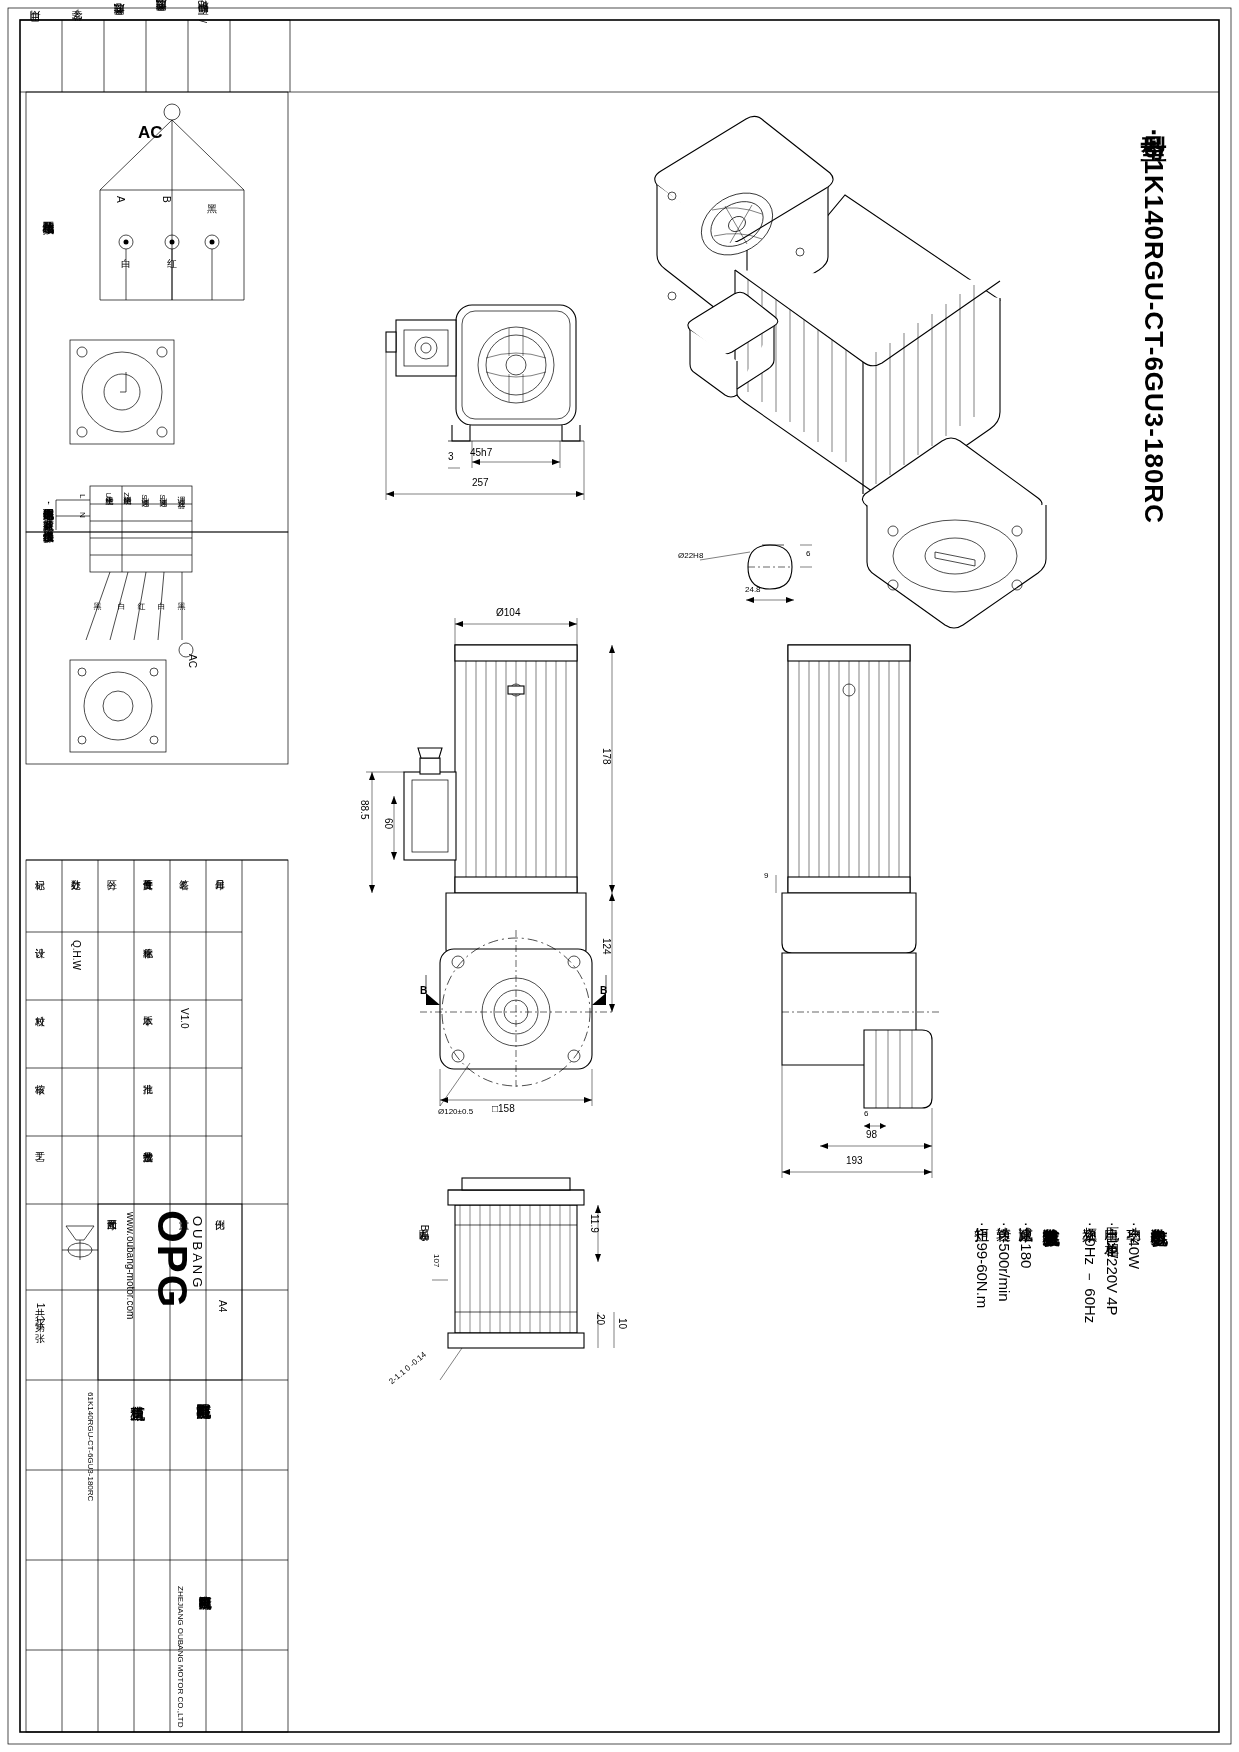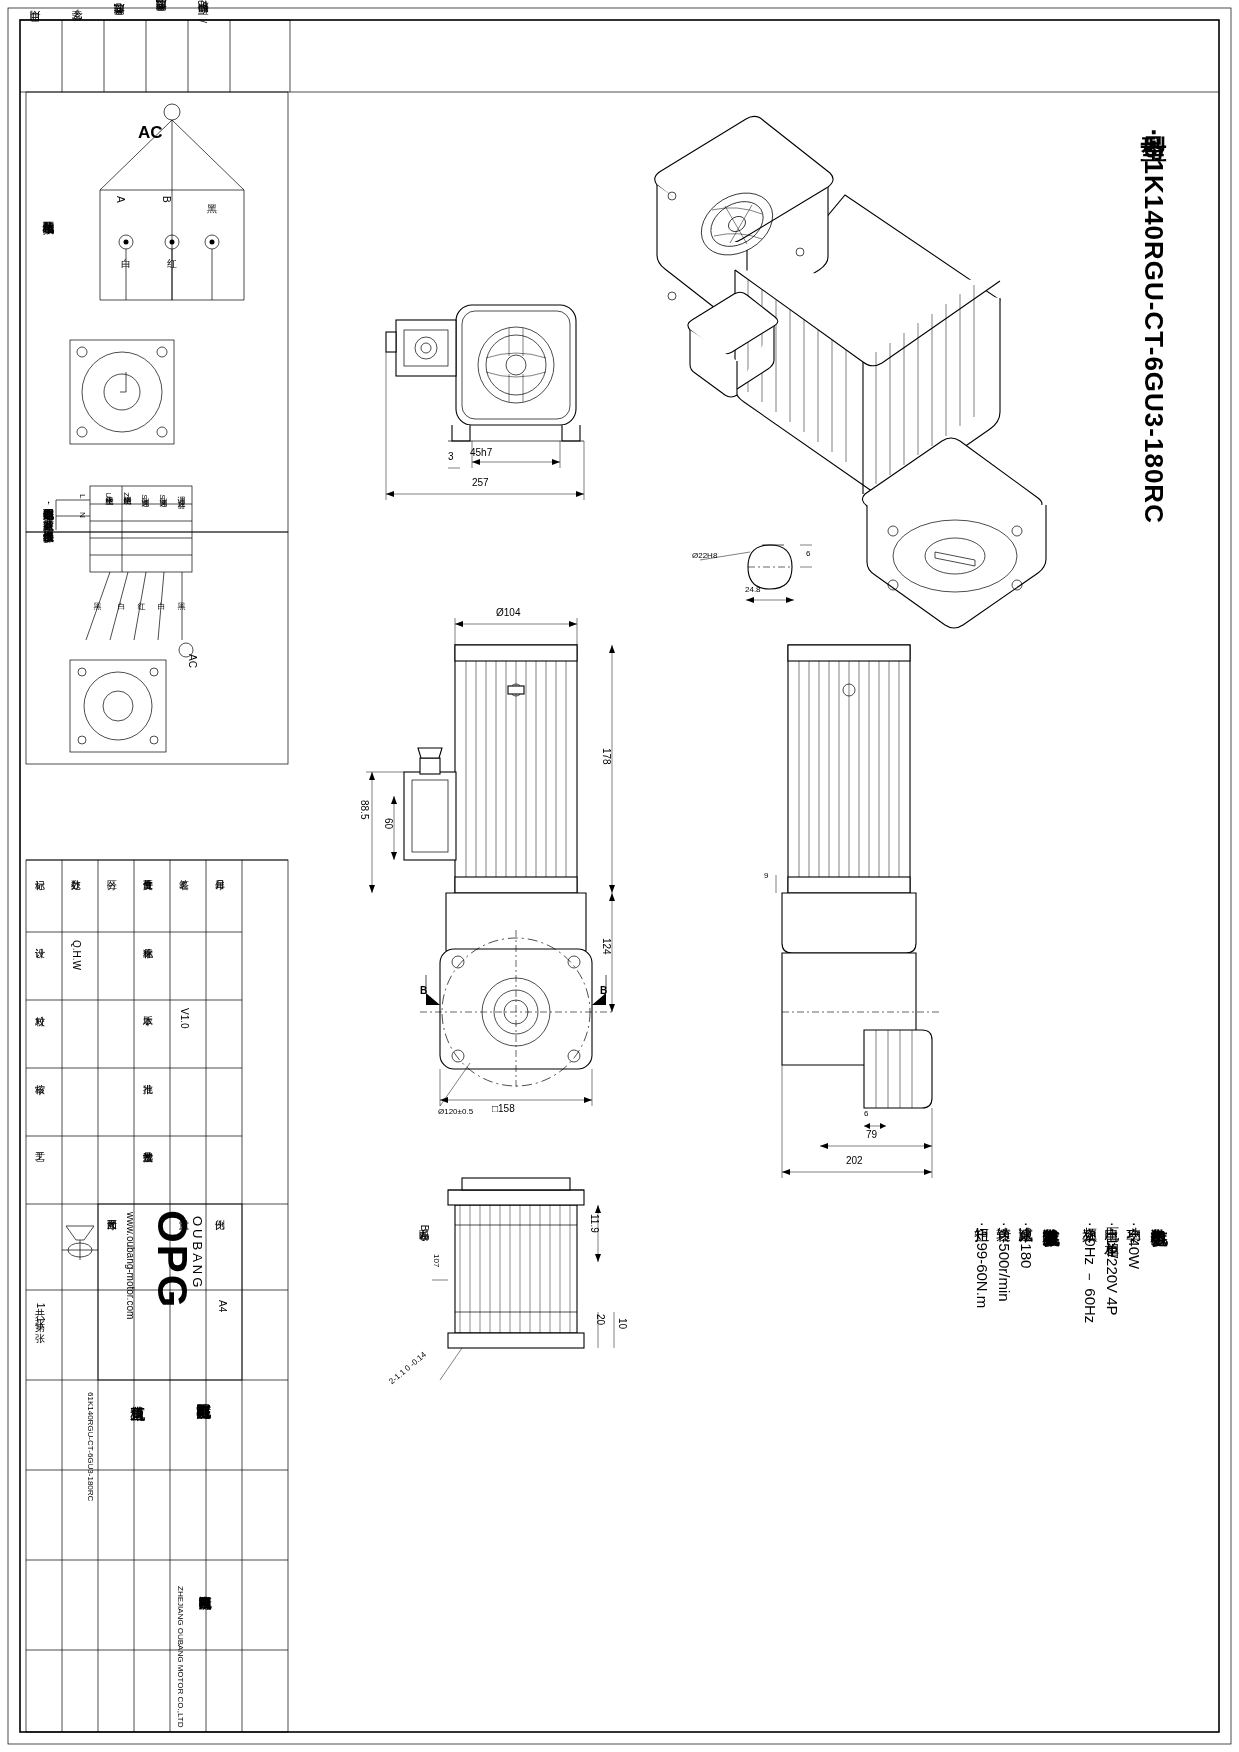--- a/index.html
+++ b/index.html
@@ -155,21 +155,21 @@
 
     <line x1="700" y1="560" x2="750" y2="552" class="thinner"></line>
 
     <line x1="800" y1="545" x2="812" y2="545" class="thinner"></line>
     <line x1="800" y1="567" x2="812" y2="567" class="thinner"></line>
 
     <line x1="746" y1="600" x2="794" y2="600" class="thinner"></line>
     <path d="M746 600 l8 -3 l0 6 z" fill="#000"></path>
     <path d="M794 600 l-8 -3 l0 6 z" fill="#000"></path>
   </svg>
-  <div class="txt xs" style="left:692px;top:552px;">Ø22H8</div>
+  <div class="txt xs" style="left:678px;top:552px;">Ø22H8</div>
   <div class="txt xs" style="left:806px;top:550px;">6</div>
   <div class="txt xs" style="left:745px;top:586px;">24.8</div>
 
   <svg width="1239" height="1752">
 
     <rect x="455" y="645" width="122" height="248" class="part"></rect>
     <rect x="455" y="645" width="122" height="16" class="part"></rect>
     <rect x="455" y="877" width="122" height="16" class="part"></rect>
 
     <g class="thinner">
@@ -293,22 +293,22 @@
     <path d="M820 1146 l8 -3 l0 6 z" fill="#000"></path>
     <path d="M932 1146 l-8 -3 l0 6 z" fill="#000"></path>
 
     <line x1="782" y1="1172" x2="932" y2="1172" class="thinner"></line>
     <path d="M782 1172 l8 -3 l0 6 z" fill="#000"></path>
     <path d="M932 1172 l-8 -3 l0 6 z" fill="#000"></path>
     <line x1="782" y1="1065" x2="782" y2="1178" class="thinner"></line>
     <line x1="932" y1="1108" x2="932" y2="1178" class="thinner"></line>
   </svg>
   <div class="txt xs" style="left:864px;top:1110px;">6</div>
-  <div class="txt dimtxt" style="left:866px;top:1130px;">79</div>
-  <div class="txt dimtxt" style="left:846px;top:1156px;">202</div>
+  <div class="txt dimtxt" style="left:866px;top:1130px;">98</div>
+  <div class="txt dimtxt" style="left:846px;top:1156px;">193</div>
   <div class="txt xs" style="left:764px;top:872px;">9</div>
 
   <svg width="1239" height="1752">
     <rect x="455" y="1205" width="122" height="128" class="part"></rect>
     <rect x="448" y="1190" width="136" height="15" class="part"></rect>
     <rect x="448" y="1333" width="136" height="15" class="part"></rect>
     <rect x="462" y="1178" width="108" height="12" class="part"></rect>
 
     <g class="hatch">
       <line x1="460" y1="1205" x2="460" y2="1333"></line>

